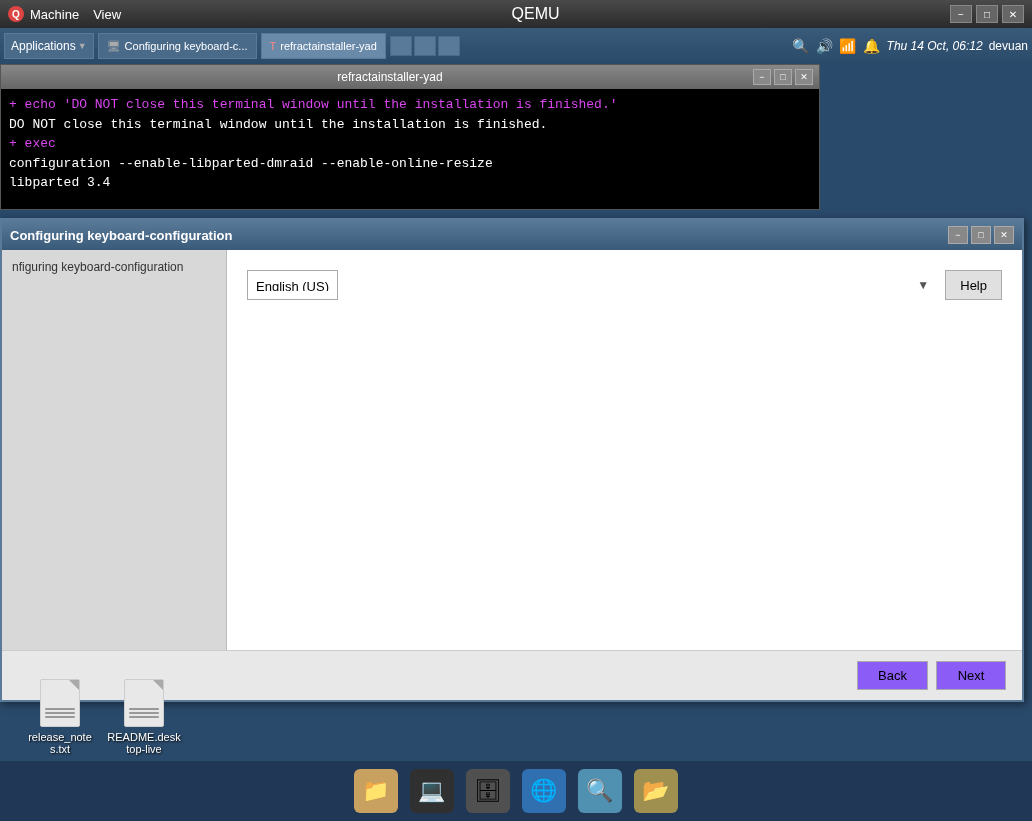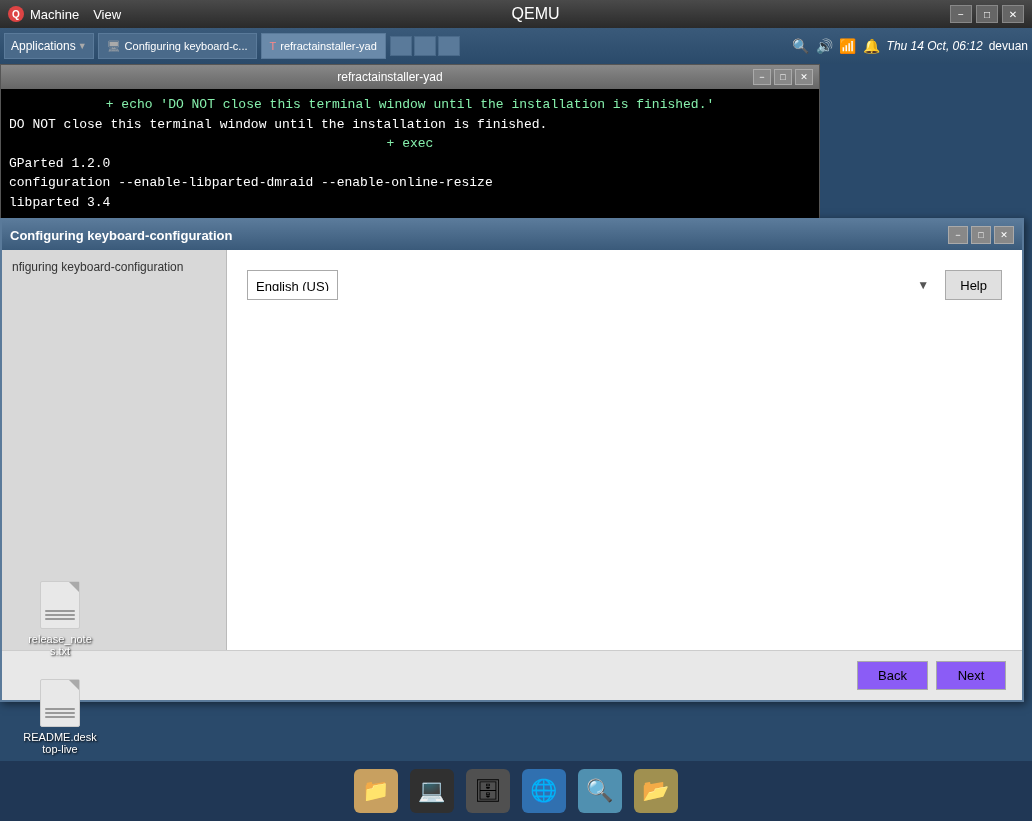--- a/index.html
+++ b/index.html
@@ -160,22 +160,21 @@
     .terminal-body {
       background: #000;
       color: #fff;
       font-family: 'Courier New', monospace;
       font-size: 13px;
       padding: 6px 8px;
       min-height: 120px;
       line-height: 1.5;
     }
     .terminal-body .cmd-line {
-      color: #86efac;
-      text-align: center;
+      color: #d946ef;
     }
     .terminal-body .info-line {
       color: #fff;
     }
 
     
     .dialog-window {
       position: absolute;
       top: 218px;
       left: 0;
@@ -424,21 +423,20 @@
     <div class="terminal-controls">
       <button class="term-btn">−</button>
       <button class="term-btn">□</button>
       <button class="term-btn">✕</button>
     </div>
   </div>
   <div class="terminal-body">
     <div class="cmd-line">+ echo 'DO NOT close this terminal window until the installation is finished.'</div>
     <div class="info-line">DO NOT close this terminal window until the installation is finished.</div>
     <div class="cmd-line">+ exec</div>
-    <div class="info-line">GParted 1.2.0</div>
     <div class="info-line">configuration --enable-libparted-dmraid --enable-online-resize</div>
     <div class="info-line">libparted 3.4</div>
   </div>
 </div>
 
 <div class="dialog-window">
   <div class="dialog-titlebar">
     <span>Configuring keyboard-configuration</span>
     <div class="dialog-controls">
       <button class="dlg-btn">−</button>
@@ -465,21 +463,21 @@
         <button class="help-btn">Help</button>
       </div>
     </div>
   </div>
   <div class="dialog-footer">
     <button class="footer-btn">Back</button>
     <button class="footer-btn">Next</button>
   </div>
 </div>
 
-<div style="position:absolute;bottom:60px;left:20px;display:flex;flex-direction:column;gap:10px;">
+<div style="position:absolute;bottom:60px;left:20px;display:flex;flex-direction:row;gap:4px;">
   <div class="desktop-icon">
     <div class="desktop-icon-img">
       <div class="file-icon">
         <div class="file-icon-lines">
           <div class="file-line"></div>
           <div class="file-line"></div>
           <div class="file-line"></div>
         </div>
       </div>
     </div>

